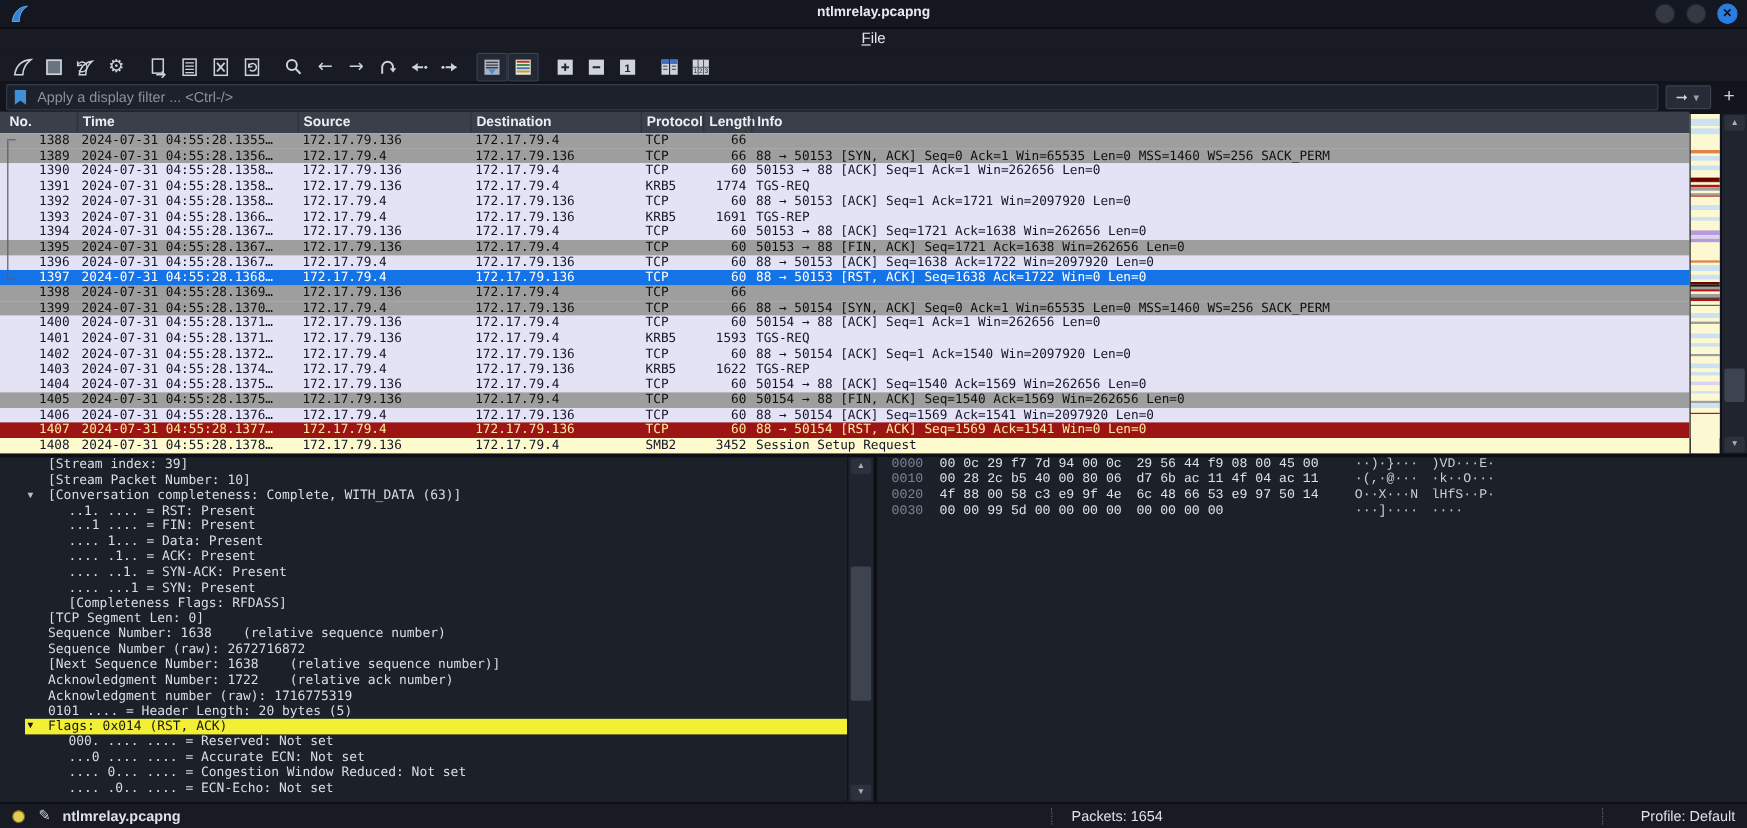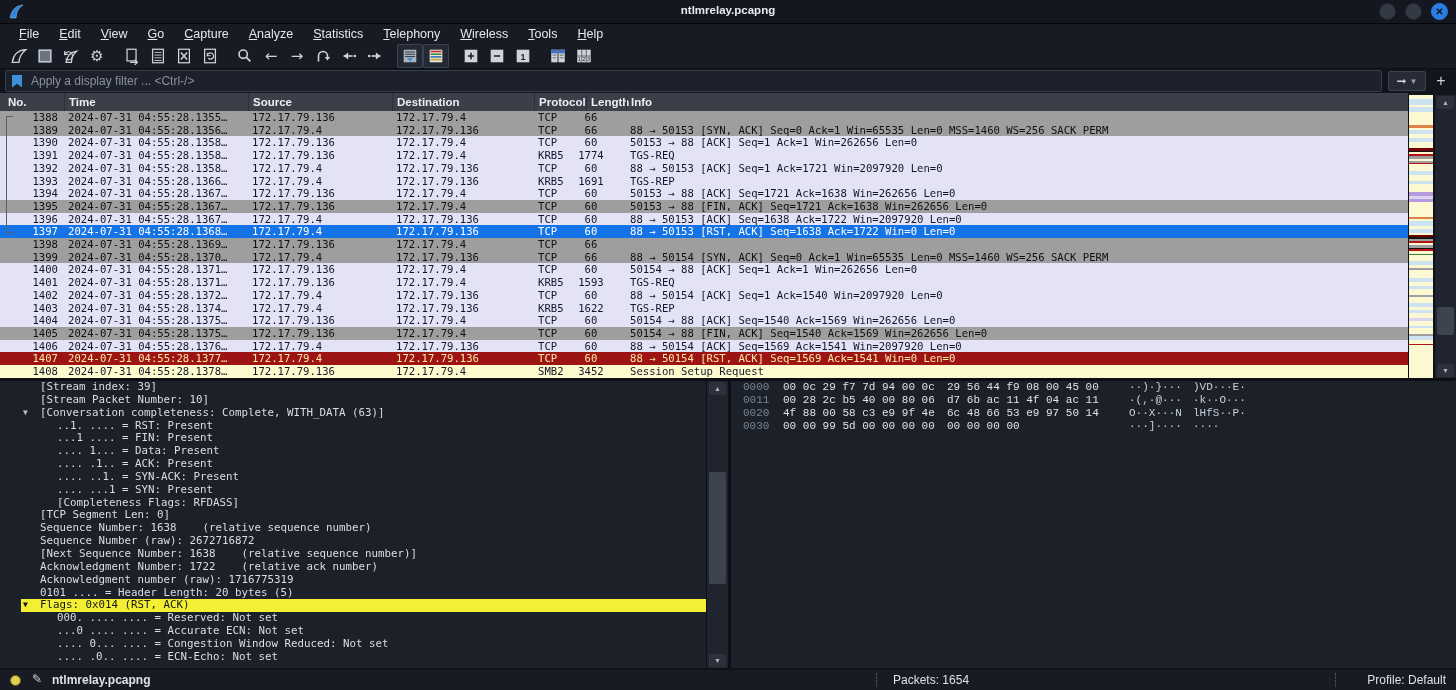--- a/index.html
+++ b/index.html
@@ -5,21 +5,21 @@
   html,body{margin:0;padding:0;background:#0b0d13;font-family:"Liberation Sans",sans-serif;}
   #app{position:relative;width:1456px;height:690px;background:#12151c;overflow:hidden;user-select:none;}
   
   .titlebar{position:absolute;left:0;top:0;width:1456px;height:23px;background:#14171f;border-bottom:1px solid #05060a;}
   .tb-logo{position:absolute;left:8px;top:3px;width:17px;height:17px;}
   .tb-title{position:absolute;left:0;right:0;top:4px;text-align:center;font-size:11.5px;font-weight:bold;color:#e7eaef;}
   .winbtns{position:absolute;right:8px;top:3px;display:flex;gap:9px;}
   .wbtn{width:17px;height:17px;border-radius:50%;background:#343a45;border:1px solid #22262e;box-sizing:border-box;}
   .wbtn.close{background:#2a7de1;border-color:#2a7de1;color:#10131a;font-size:10px;font-weight:bold;line-height:15px;text-align:center;}
   
-  .menubar{position:absolute;left:0;top:24px;width:1456px;height:19px;background:#181b23;display:flex;align-items:center;padding-left:10px;box-sizing:border-box;gap:2px;}
+  .menubar{position:absolute;left:0;top:24px;width:1456px;height:19px;background:#181b23;display:flex;align-items:center;box-sizing:border-box;gap:2px;flex-direction:column;}
   .mi{font-size:12.5px;color:#e4e8ee;padding:1px 9px;border-radius:2px;}
   .mi u{text-decoration:underline;}
   
   .toolbar{position:absolute;left:0;top:43px;width:1456px;height:26px;background:#181b23;border-bottom:1px solid #0d0f15;display:flex;align-items:center;padding-left:6px;box-sizing:border-box;}
   .tbtn{width:26px;height:24px;display:flex;align-items:center;justify-content:center;color:#ccd2db;border-radius:2px;flex:0 0 auto;}
   .tbtn svg{width:18px;height:18px;display:block;}
   .tbtn.active{background:#232835;box-shadow:inset 0 0 0 1px #3a4150;}
   .tsep{width:9px;flex:0 0 auto;}
   .tglyph{font-size:15px;line-height:1;font-family:"DejaVu Sans",sans-serif;}
   
@@ -36,21 +36,21 @@
   .phcell{position:absolute;top:0;height:18px;font-size:11.5px;font-weight:bold;color:#eceef2;line-height:18px;white-space:nowrap;border-left:1px solid #2b303a;padding-left:4px;box-sizing:border-box;}
   .phcell:first-child{border-left:none;}
   .prows{position:absolute;left:0;top:111px;width:1408px;height:267px;overflow:hidden;background:#e4e3f6;}
   .prow{position:relative;width:100%;height:12.714px;font-family:"DejaVu Sans Mono","Liberation Mono",monospace;font-size:10.6px;line-height:12.7px;white-space:nowrap;}
   .prow span{position:absolute;top:0;}
   .c-no{left:0;width:58px;text-align:right;}
   .c-time{left:68px;}
   .c-src{left:252px;}
   .c-dst{left:396px;}
   .c-proto{left:538px;}
-  .c-len{left:560px;width:62px;text-align:center;}
+  .c-len{left:560px;width:62px;text-align:right;}
   .c-info{left:630px;}
   .prow.normal{background:var(--row_normal);color:var(--row_normal_text);}
   .prow.gray{background:var(--row_gray);color:var(--row_gray_text);}
   .prow.selected{background:var(--row_selected);color:var(--row_selected_text);}
   .prow.rst{background:var(--row_rst);color:var(--row_rst_text);}
   .prow.smb2{background:var(--row_smb2);color:var(--row_smb2_text);}
   .conv-bracket{position:absolute;left:6px;width:7px;border-left:1px solid #5a5e68;pointer-events:none;}
   .conv-bracket::before,.conv-bracket::after{content:"";position:absolute;left:0;width:6px;border-top:1px solid #5a5e68;}
   .conv-bracket::before{top:0;}
   .conv-bracket::after{bottom:0;}
@@ -610,21 +610,21 @@
       <div class="dline ind2"><span class="dtext">.... .0.. .... = ECN-Echo: Not set</span></div>
     </div>
   <div class="vscroll" id="det-scroll" style="left:706px;top:381px;height:287px;">
     <div class="vs-arrow" style="top:1px;">▲</div>
     <div class="vs-thumb" style="top:91px;height:112px;"></div>
     <div class="vs-arrow" style="bottom:1px;">▼</div>
   </div>
   <div class="vsplit"></div>
   <div class="hexpane" id="hexpane">
       <div class="hrow"><span class="h-off">0000</span><span class="h-b1">00 0c 29 f7 7d 94 00 0c</span><span class="h-b2">29 56 44 f9 08 00 45 00</span><span class="h-a1">··)·}···</span><span class="h-a2">)VD···E·</span></div>
-      <div class="hrow"><span class="h-off">0011</span><span class="h-b1">00 28 2c b5 40 00 80 06</span><span class="h-b2">d7 6b ac 11 4f 04 ac 11</span><span class="h-a1">·(,·@···</span><span class="h-a2">·k··O···</span></div>
+      <div class="hrow"><span class="h-off">0010</span><span class="h-b1">00 28 2c b5 40 00 80 06</span><span class="h-b2">d7 6b ac 11 4f 04 ac 11</span><span class="h-a1">·(,·@···</span><span class="h-a2">·k··O···</span></div>
       <div class="hrow"><span class="h-off">0020</span><span class="h-b1">4f 88 00 58 c3 e9 9f 4e</span><span class="h-b2">6c 48 66 53 e9 97 50 14</span><span class="h-a1">O··X···N</span><span class="h-a2">lHfS··P·</span></div>
       <div class="hrow"><span class="h-off">0030</span><span class="h-b1">00 00 99 5d 00 00 00 00</span><span class="h-b2">00 00 00 00</span><span class="h-a1">···]····</span><span class="h-a2">····</span></div>
     </div>
 
   <div class="statusbar">
     <div class="expert-dot"></div>
     <div class="comment-ic">✎</div>
     <span class="sb-file">ntlmrelay.pcapng</span>
     <span class="sb-sep" style="left:876px;"></span>
     <span class="sb-packets">Packets: 1654</span>

